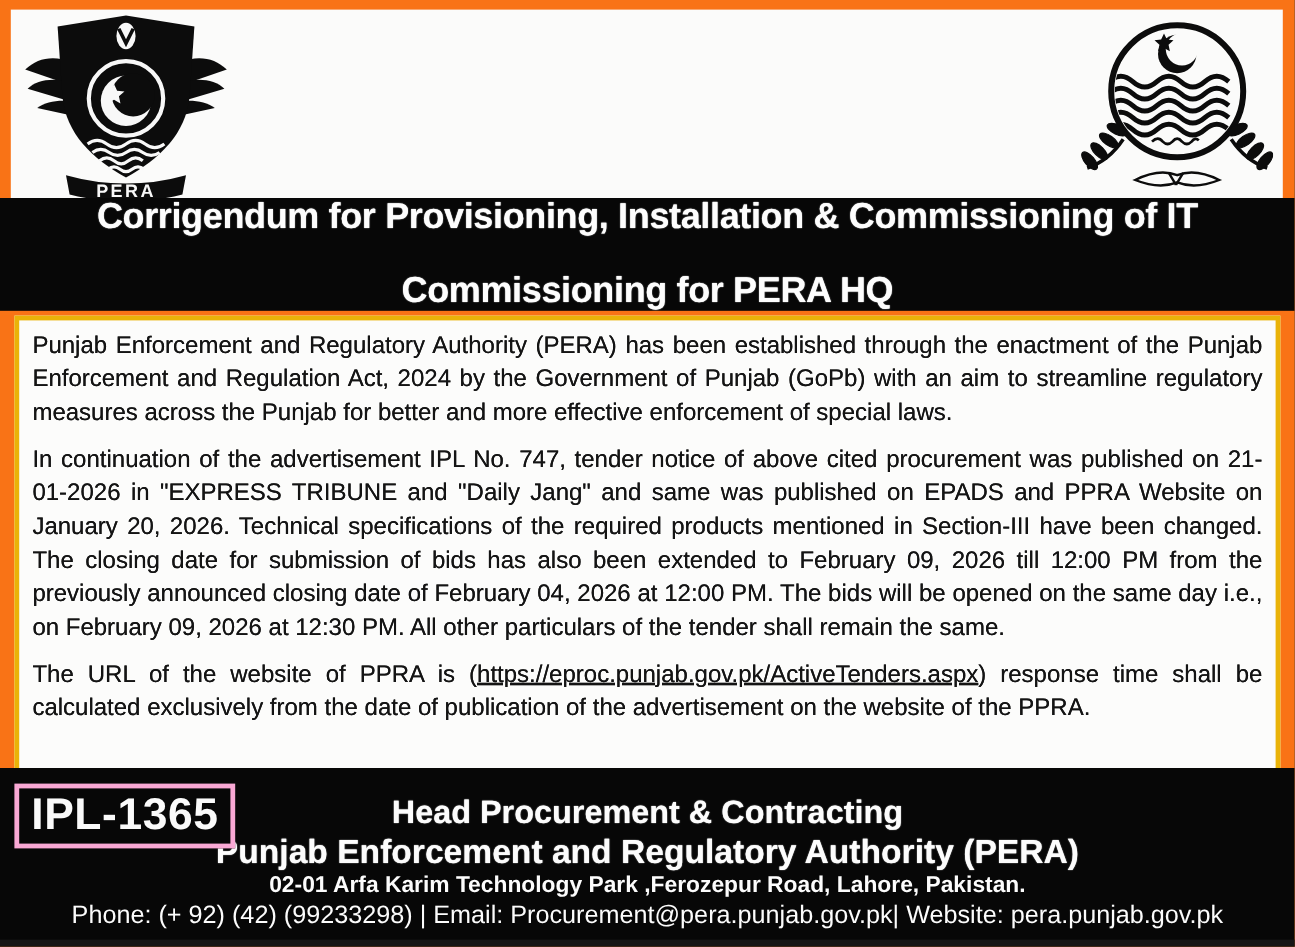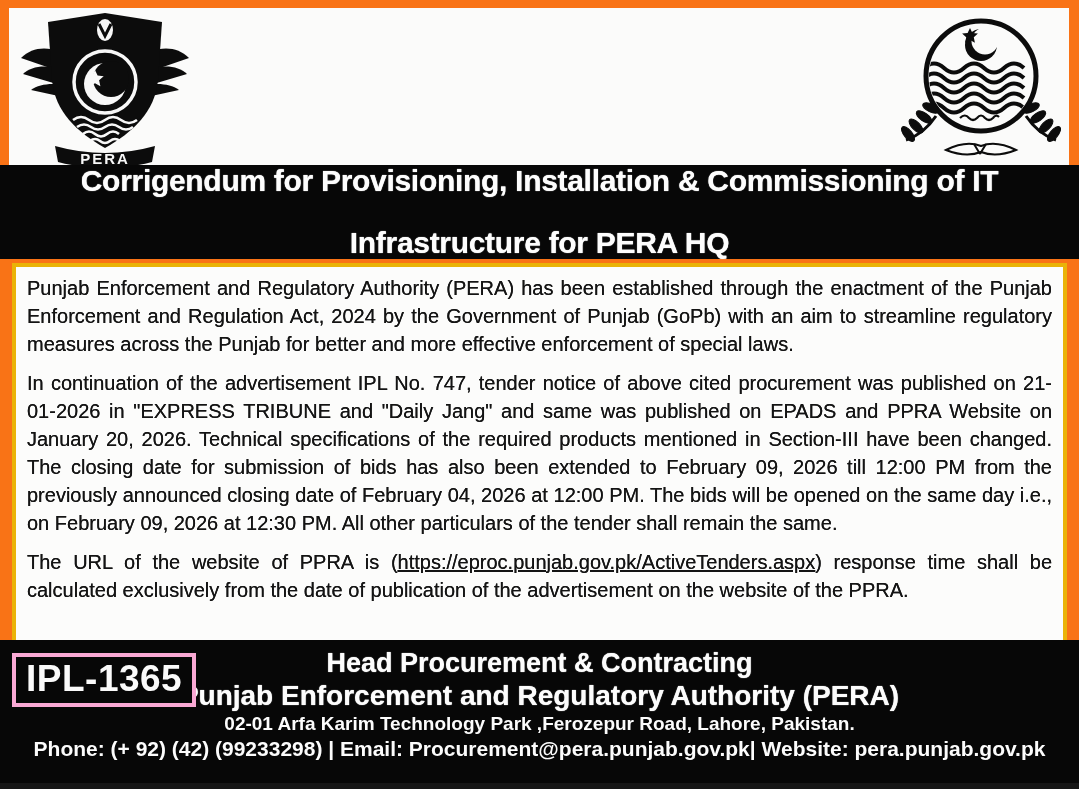--- a/index.html
+++ b/index.html
@@ -54,24 +54,24 @@
   .ipl-box{
     position:absolute;left:12px;top:13px;
     border:4px solid #f9a8d4;
     padding:1px 10px 3px 10px;
     background:#070707;
   }
   .ipl-box span{
     color:#fafafa;font-weight:bold;font-size:37px;letter-spacing:0.5px;
     line-height:42px;white-space:nowrap;
   }
-  .f-line1{margin-top:8px;font-weight:bold;font-size:27px;line-height:31px;text-shadow:0 0 1px #fff;}
+  .f-line1{margin-top:22px;font-weight:bold;font-size:27px;line-height:31px;text-shadow:0 0 1px #fff;}
   .f-line2{font-weight:bold;font-size:28px;line-height:33px;text-shadow:0 0 1px #fff;}
   .f-line3{font-weight:bold;font-size:19px;line-height:24px;}
-  .f-line4{font-weight:bold;font-size:21px;line-height:26px;white-space:nowrap;}
+  .f-line4{font-weight:normal;font-size:21px;line-height:26px;white-space:nowrap;}
   .bottom-strip{position:absolute;bottom:0;left:0;right:0;height:6px;background:#161616;}
 </style>
 </head>
 <body>
 
 <div class="page">
 
   <div class="header">
 
     <div class="logo-left">
@@ -145,21 +145,21 @@
 
           <path d="M60,138 Q80,128 95,134 Q110,128 130,138 Q110,146 95,140 Q80,146 60,138 Z" stroke-width="2" fill="none"></path>
           <path d="M88,132 l6,10 M100,132 l-6,10" stroke-width="2"></path>
         </g>
       </svg>
     </div>
   </div>
 
   <div class="titleband">
     <div class="t1">Corrigendum for Provisioning, Installation &amp; Commissioning of IT</div>
-    <div class="t2">Infrastructure for PERA HQ</div>
+    <div class="t2">Commissioning for PERA HQ</div>
   </div>
 
   <div class="bodybox">
     <p>Punjab Enforcement and Regulatory Authority (PERA) has been established through the enactment of the Punjab Enforcement and Regulation Act, 2024 by the Government of Punjab (GoPb) with an aim to streamline regulatory measures across the Punjab for better and more effective enforcement of special laws.</p>
     <p>In continuation of the advertisement IPL No. 747, tender notice of above cited procurement was published on 21-01-2026 in "EXPRESS TRIBUNE and "Daily Jang" and same was published on EPADS and PPRA Website on January 20, 2026. Technical specifications of the required products mentioned in Section-III have been changed. The closing date for submission of bids has also been extended to February 09, 2026 till 12:00 PM from the previously announced closing date of February 04, 2026 at 12:00 PM. The bids will be opened on the same day i.e., on February 09, 2026 at 12:30 PM. All other particulars of the tender shall remain the same.</p>
     <p class="last"><span>The URL of the website of PPRA is (</span><span class="url">https://eproc.punjab.gov.pk/ActiveTenders.aspx</span><span>) response time shall be calculated exclusively from the date of publication of the advertisement on the website of the PPRA.</span></p>
   </div>
 
   <div class="footer">
     <div class="ipl-box">

